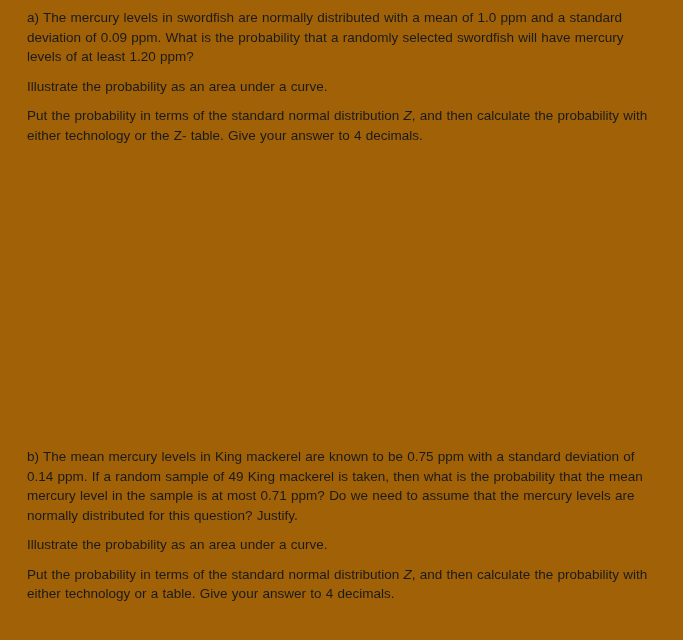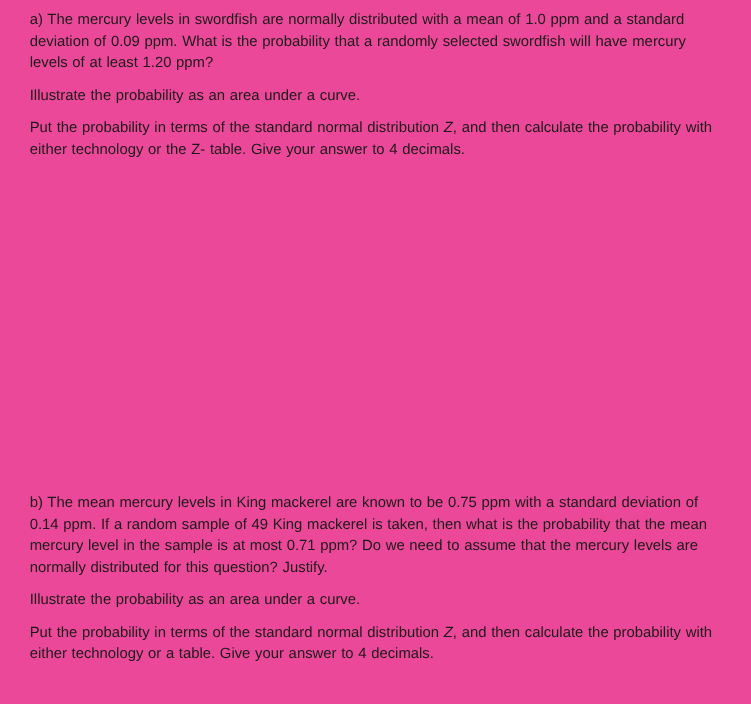--- a/index.html
+++ b/index.html
@@ -3,21 +3,21 @@
 <meta charset="utf-8">
 <style>
   html, body {
     margin: 0;
     padding: 0;
     background: #ffffff;
   }
   .page {
     width: 683px;
     height: 640px;
-    background: #ec4899;
+    background: #a16207;
     box-sizing: border-box;
     padding: 8px 26px 0 27px;
     font-family: "Liberation Sans", sans-serif;
     font-size: 13.5px;
     line-height: 19.5px;
     color: #1a1a1a;
     overflow: hidden;
   }
   .para {
     margin: 0 0 10px 0;

